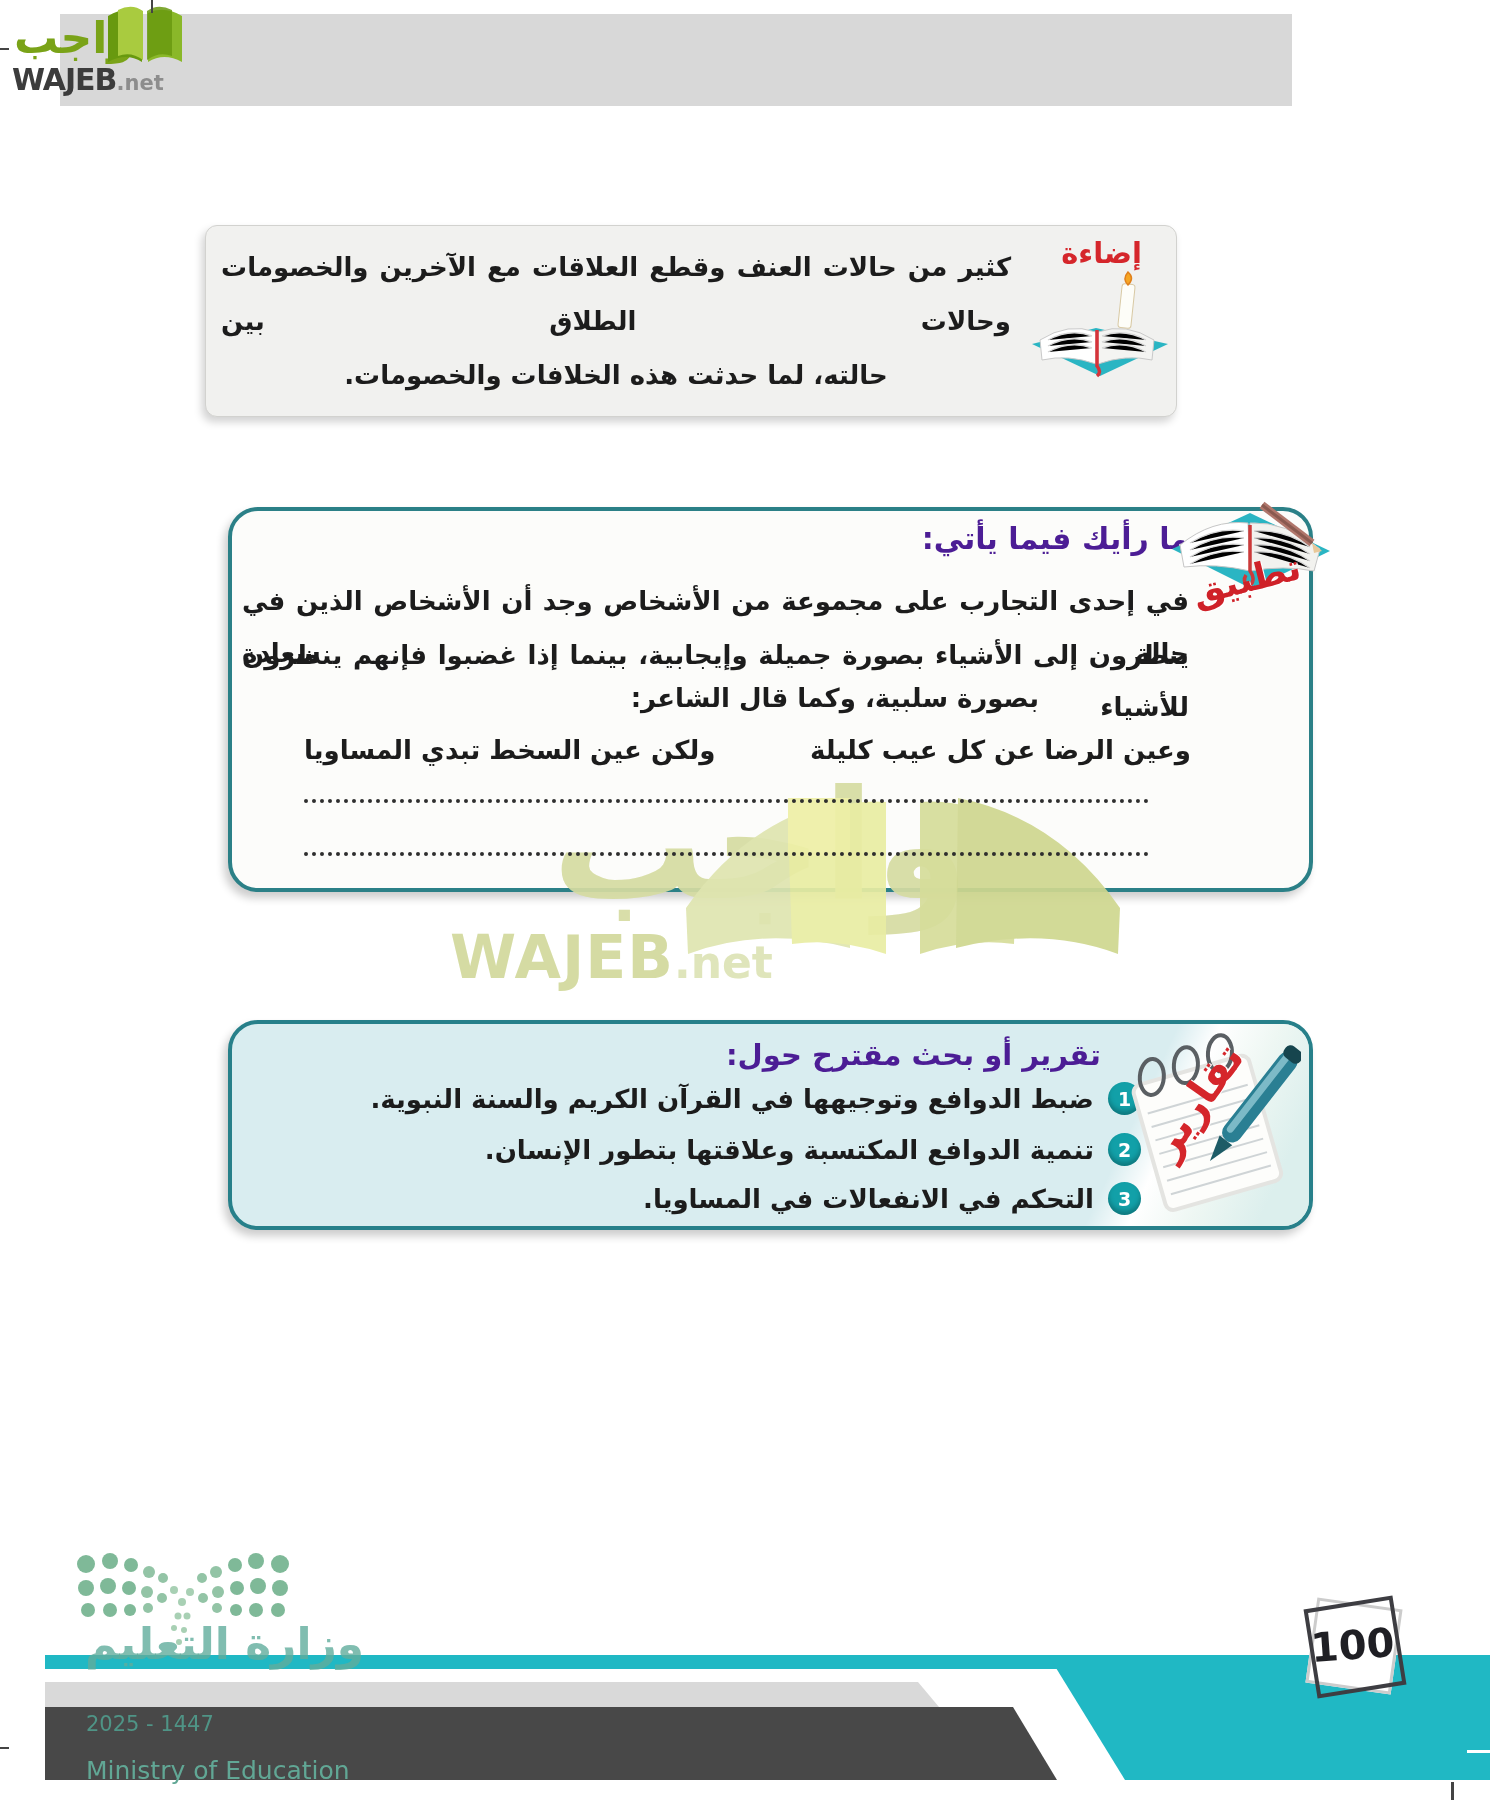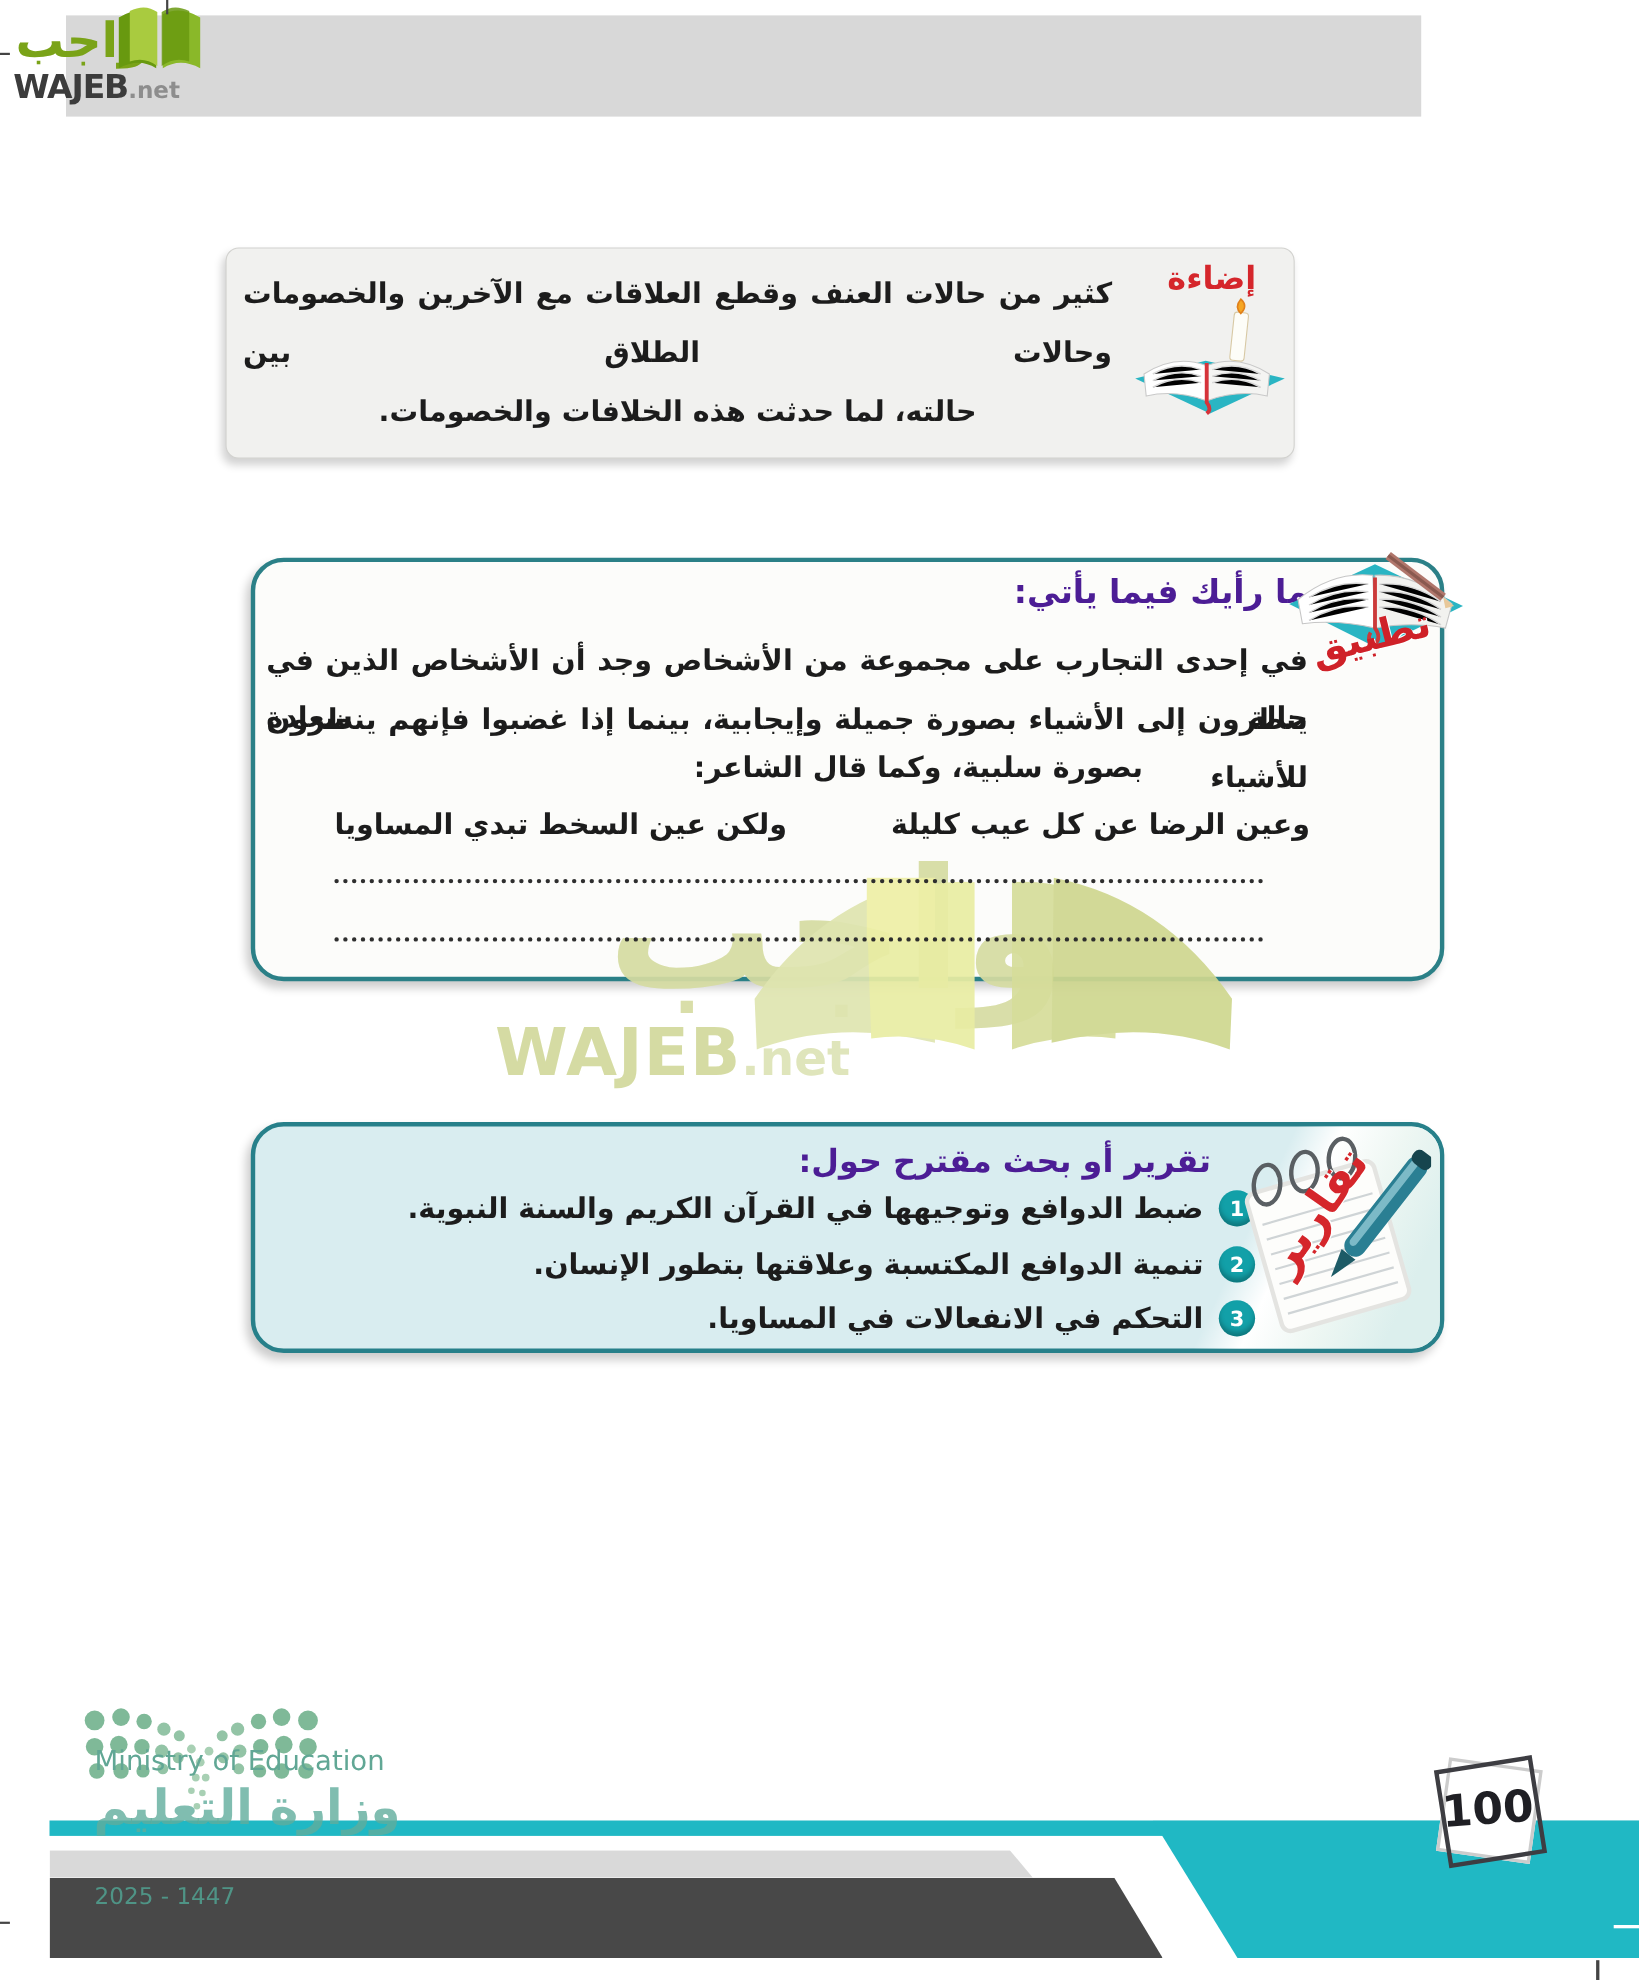--- a/index.html
+++ b/index.html
@@ -62,21 +62,21 @@
   .num-circle{width:33px;height:33px;border-radius:50%;background:#12a0a8;color:#ffffff;
               font-size:19px;font-weight:bold;display:flex;align-items:center;justify-content:center;
               box-shadow:inset 0 -4px 5px rgba(0,0,0,.25);}
   .rep-icon{right:8px;top:4px;z-index:3;}
   .rep-label{right:48px;top:52px;z-index:4;font-size:42px;font-weight:bold;color:#d5262b;
              transform:rotate(-55deg);text-shadow:1px 1px 0 #fff;}
 
   
   .moe-dots{left:70px;top:1548px;z-index:3;}
   .moe-ar{left:85px;top:1618px;font-size:44px;font-weight:bold;color:rgba(96,172,156,.8);z-index:3;}
-  .moe-en{left:86px;top:1586px;font-size:25px;color:#61a795;z-index:3;text-align:center;}
+  .moe-en{left:86px;top:1756px;font-size:25px;color:#61a795;z-index:3;text-align:center;}
   .moe-year{left:86px;top:1712px;font-size:21px;color:#4f9486;z-index:3;text-align:right;}
   .bar-teal-thin{left:45px;top:1655px;width:1445px;height:14px;background:#20b8c4;z-index:1;}
   .bar-lgray{left:45px;top:1682px;width:895px;height:25px;background:#d9d9d9;
              clip-path:polygon(0 0,873px 0,894px 25px,0 25px);z-index:1;}
   .bar-dark{left:45px;top:1707px;width:1012px;height:73px;background:#484848;
             clip-path:polygon(0 0,968px 0,1012px 73px,0 73px);z-index:2;}
   .poly-teal{left:1045px;top:1655px;width:445px;height:125px;background:#20b8c4;
              clip-path:polygon(3px 0,445px 0,445px 125px,80px 125px);z-index:2;}
   .badge{left:1300px;top:1592px;width:105px;height:105px;z-index:4;}
   .badge .sq-light{position:absolute;left:11px;top:11px;width:80px;height:80px;background:#ffffff;

